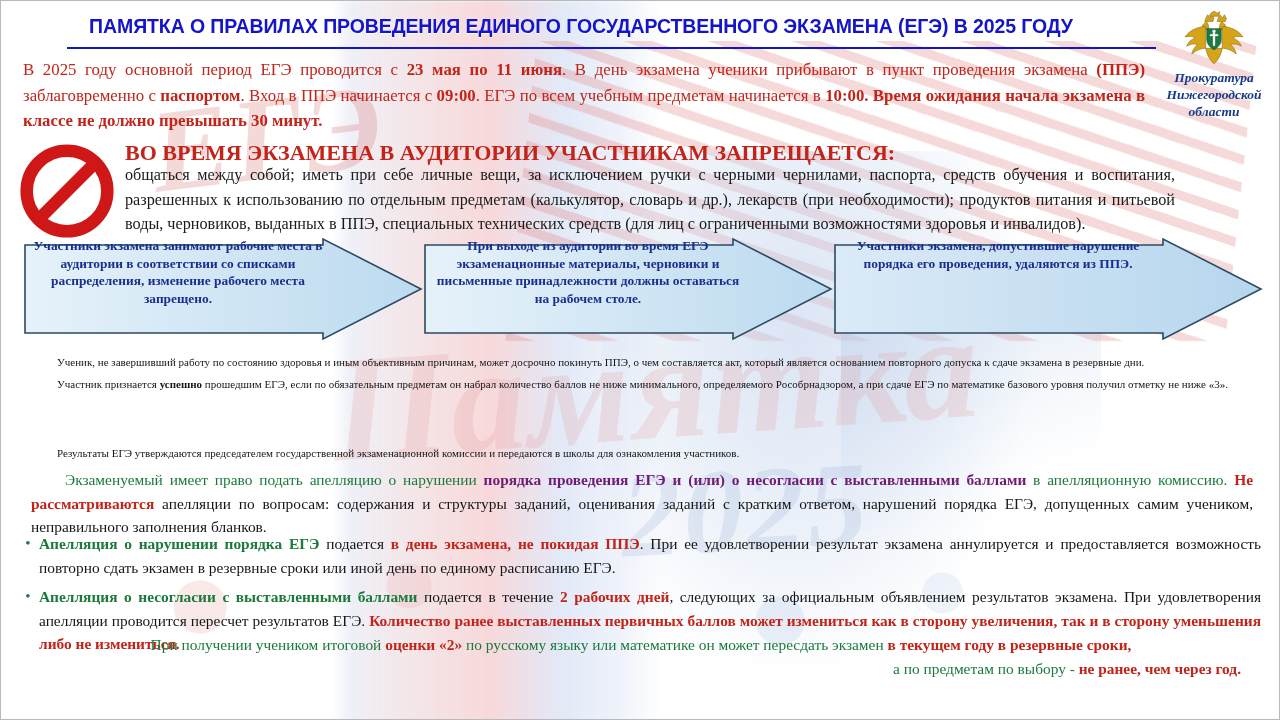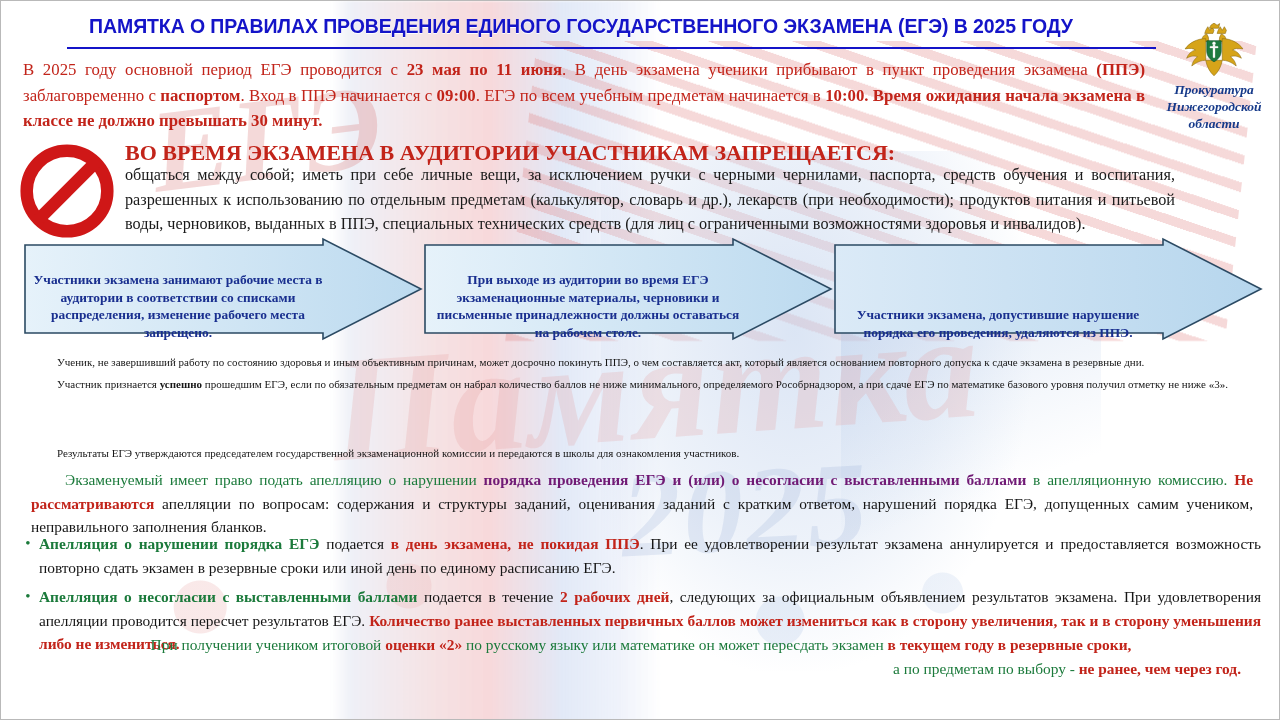--- a/index.html
+++ b/index.html
@@ -84,21 +84,21 @@
     letter-spacing:-.1px;
     text-shadow:0 1px 0 rgba(255,255,255,.9);
   }
   .title-rule{
     position:absolute;left:66px;top:46px;width:1089px;height:2px;
     background:#1414c8;
   }
 
   
   .emblem-box{
-    position:absolute;right:6px;top:20px;width:118px;text-align:center;
+    position:absolute;right:6px;top:8px;width:118px;text-align:center;
   }
   .emblem{width:62px;height:56px;margin:2px auto 2px;display:block;}
   .org{
     font-family:"Liberation Serif", serif;
     font-style:italic;font-weight:bold;
     font-size:13.5px;line-height:17px;color:#163a8a;
   }
 
   
   .intro{
@@ -121,21 +121,21 @@
     position:absolute;left:124px;top:162px;width:1050px;
     color:#1a1a1a;font-size:16.2px;line-height:24.5px;
     text-align:justify;
     font-family:"Liberation Serif", serif;
   }
 
   
   .arrows{position:absolute;left:22px;top:236px;width:1240px;height:104px;}
   .arrow{
     position:absolute;top:0;height:104px;
-    display:flex;align-items:flex-end;justify-content:center;
+    display:flex;align-items:flex-start;justify-content:center;
     box-sizing:border-box;
     color:#192f8f;font-weight:bold;
     font-family:"Liberation Serif", serif;
     font-size:13.4px;line-height:17.5px;text-align:center;
   }
   .arrow .atxt{position:relative;z-index:3;padding:0 10px;}
   .arrow .shape{
     position:absolute;inset:0;z-index:1;
   }
   .a1{left:0;width:400px;}

